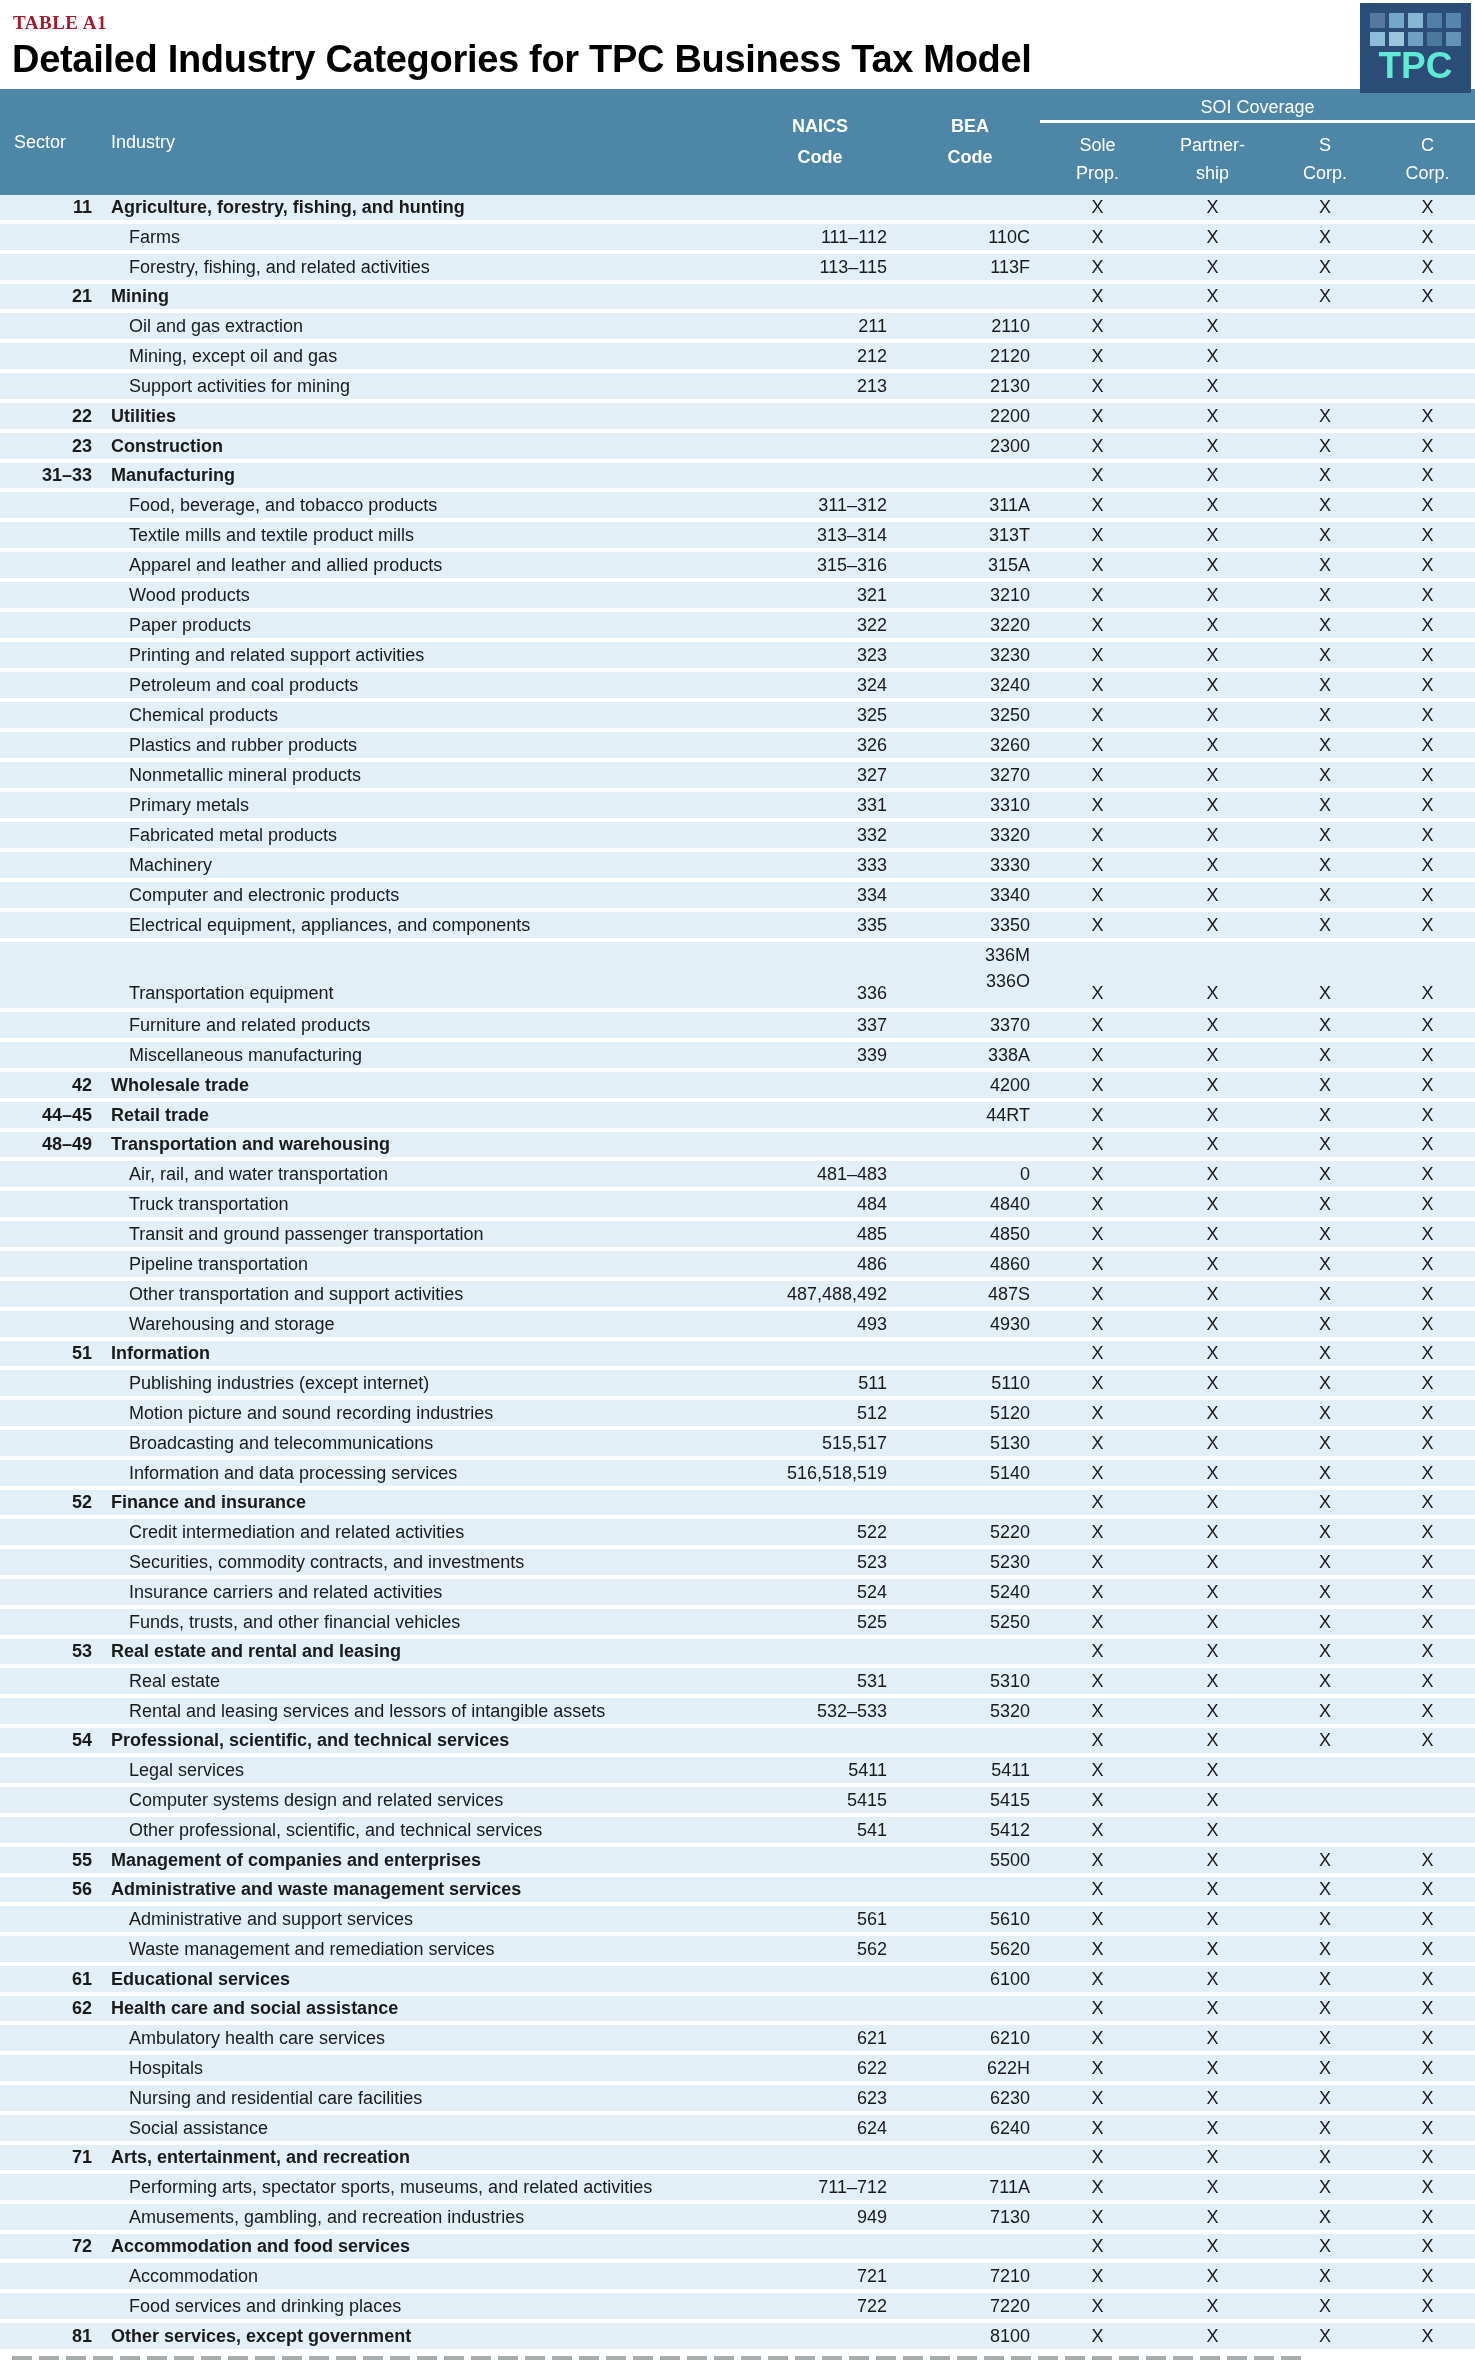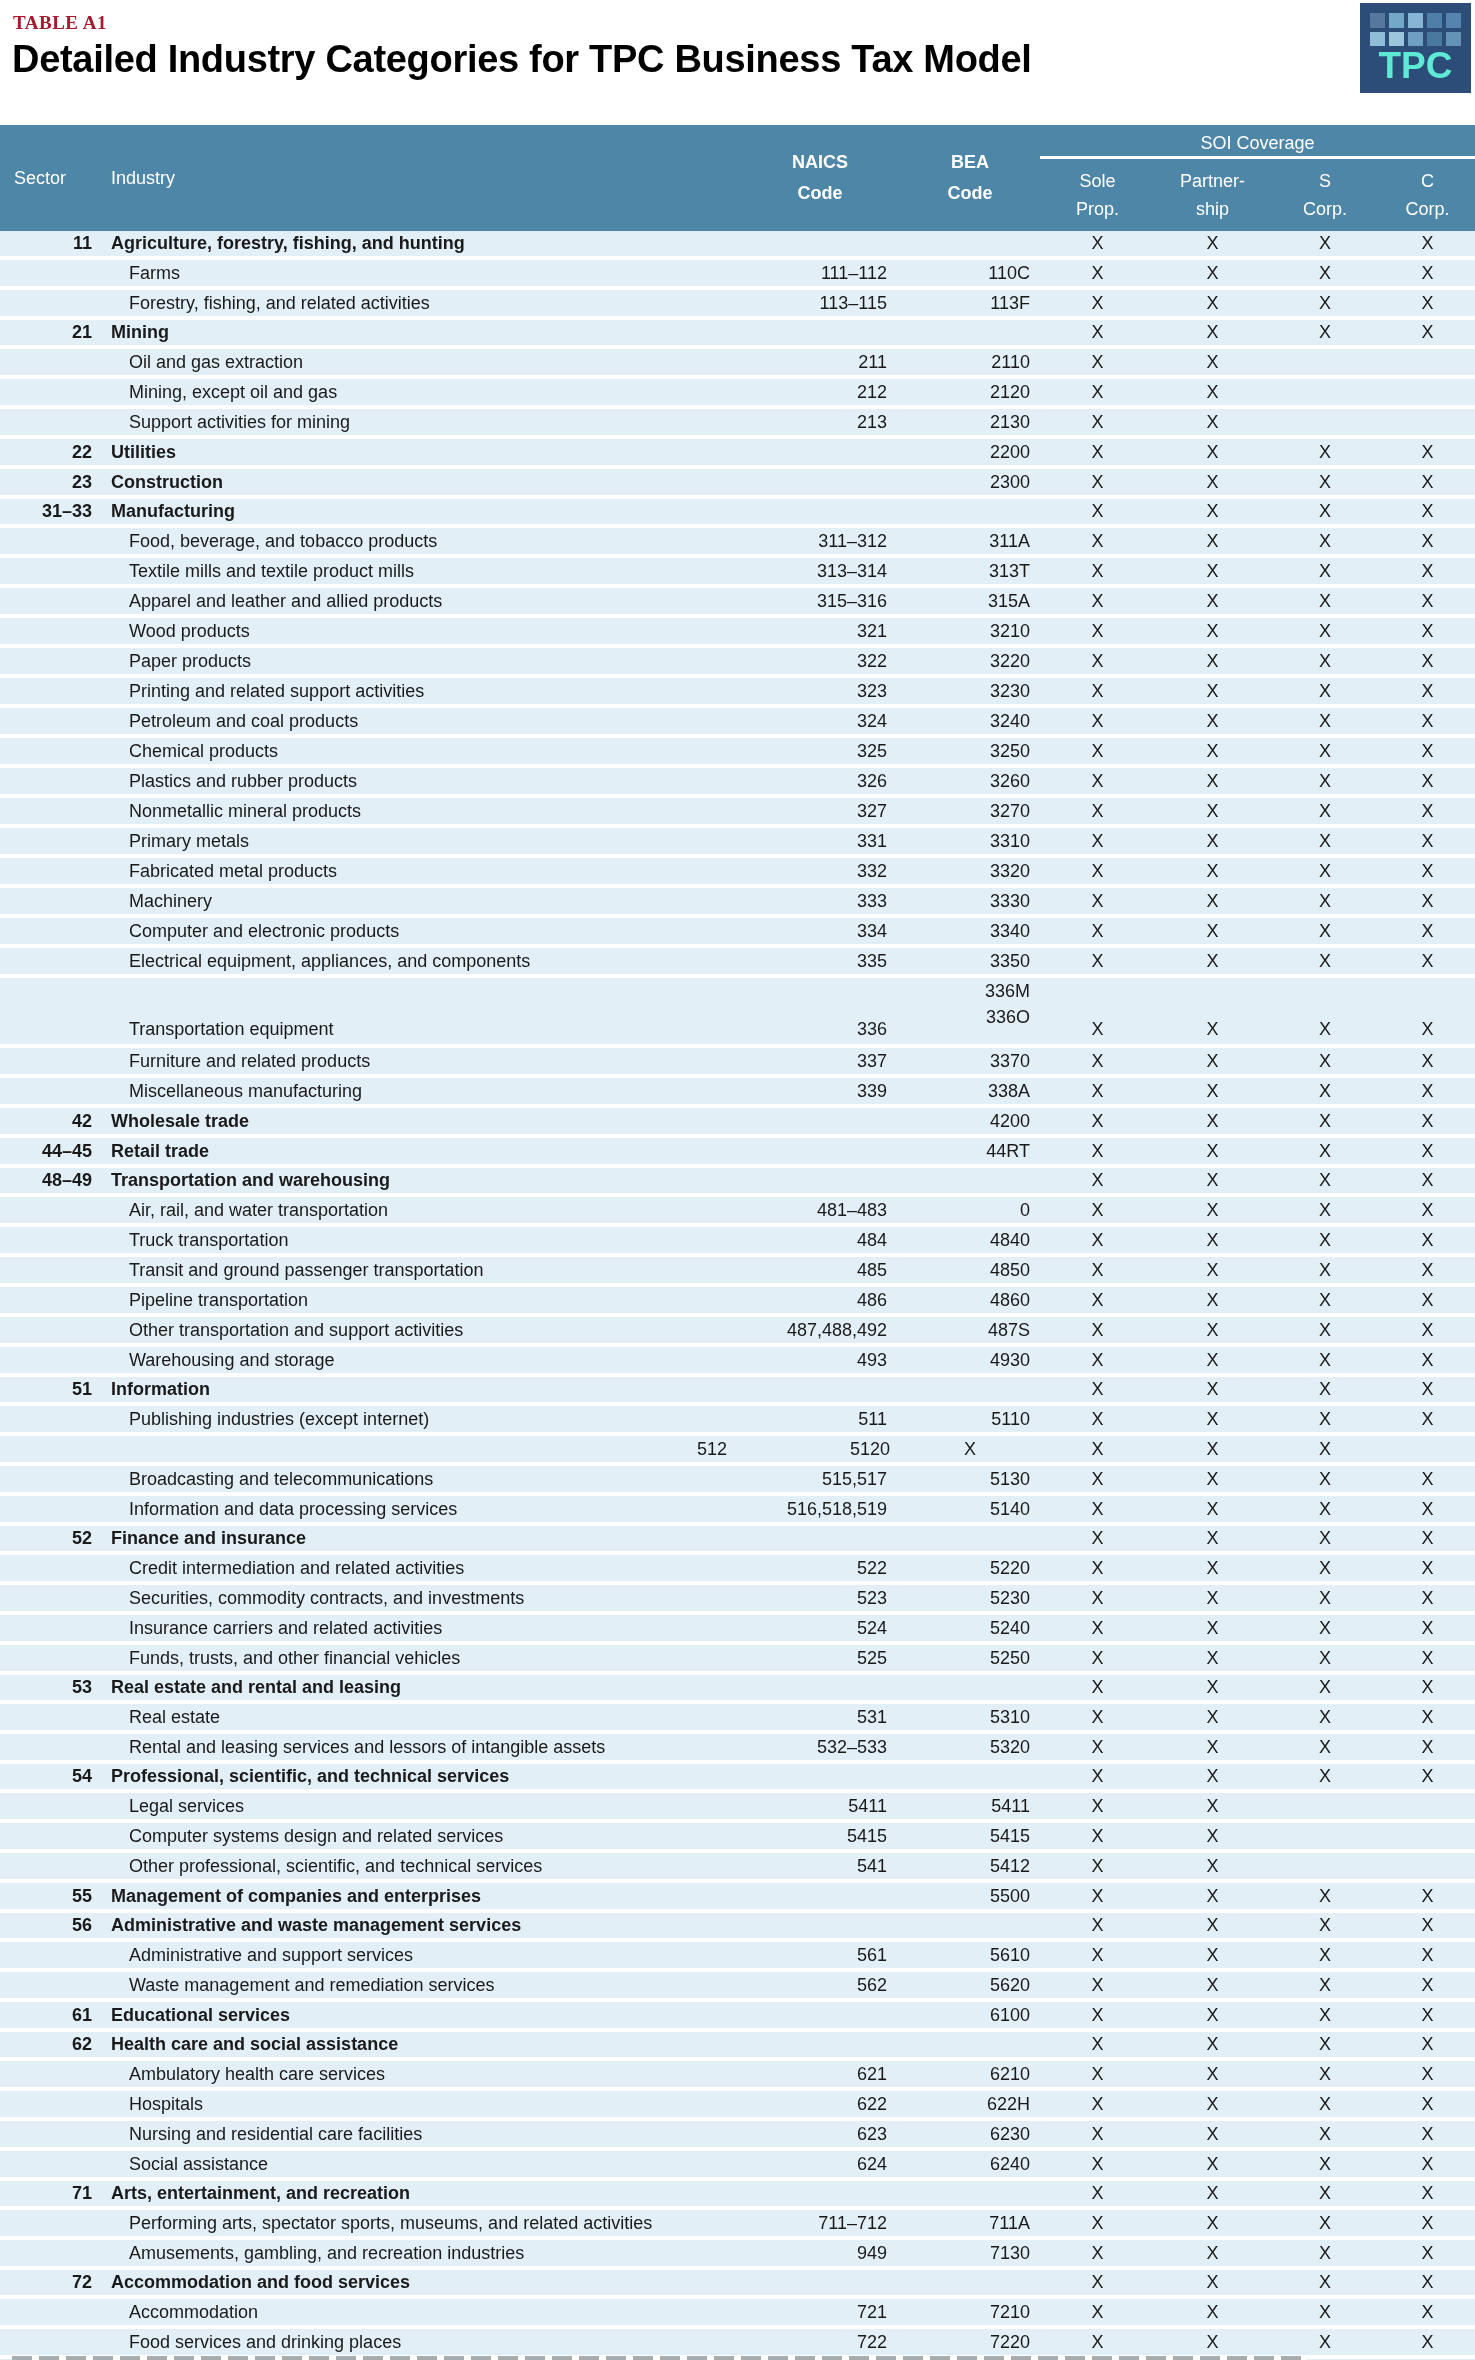--- a/index.html
+++ b/index.html
@@ -9,21 +9,21 @@
     --text_dark:#1a1a1a;
     --logo_navy:#2b4d77;
   }
   *{margin:0;padding:0;box-sizing:border-box;}
   body{
     width:1475px;height:2360px;overflow:hidden;position:relative;
     background:#fff;color:var(--text_dark);
     font-family:"Liberation Sans","DejaVu Sans",sans-serif;
   }
   
-  .top{position:relative;height:125px;}
+  .top{position:relative;height:89px;}
   .table-label{
     position:absolute;left:13px;top:12px;
     font-family:"Liberation Serif","DejaVu Serif",serif;
     font-weight:bold;font-size:19px;letter-spacing:0.5px;
     color:var(--accent_red);
   }
   .title{
     position:absolute;left:12px;top:38px;
     font-size:38px;font-weight:bold;letter-spacing:-0.3px;color:#000;
   }
@@ -675,20 +675,21 @@
         <span>5110</span>
       </div>
       <div class="cell c-x">X</div>
       <div class="cell c-x">X</div>
       <div class="cell c-x">X</div>
       <div class="cell c-x">X</div>
     </div>
 
     <div class="row industry">
       <div class="cell c-sector"></div>
+      <div class="cell c-industry">Motion picture and sound recording industries</div>
       <div class="cell c-naics">512</div>
       <div class="cell c-bea">
         <span class="bea-top"></span>
         <span>5120</span>
       </div>
       <div class="cell c-x">X</div>
       <div class="cell c-x">X</div>
       <div class="cell c-x">X</div>
       <div class="cell c-x">X</div>
     </div>

